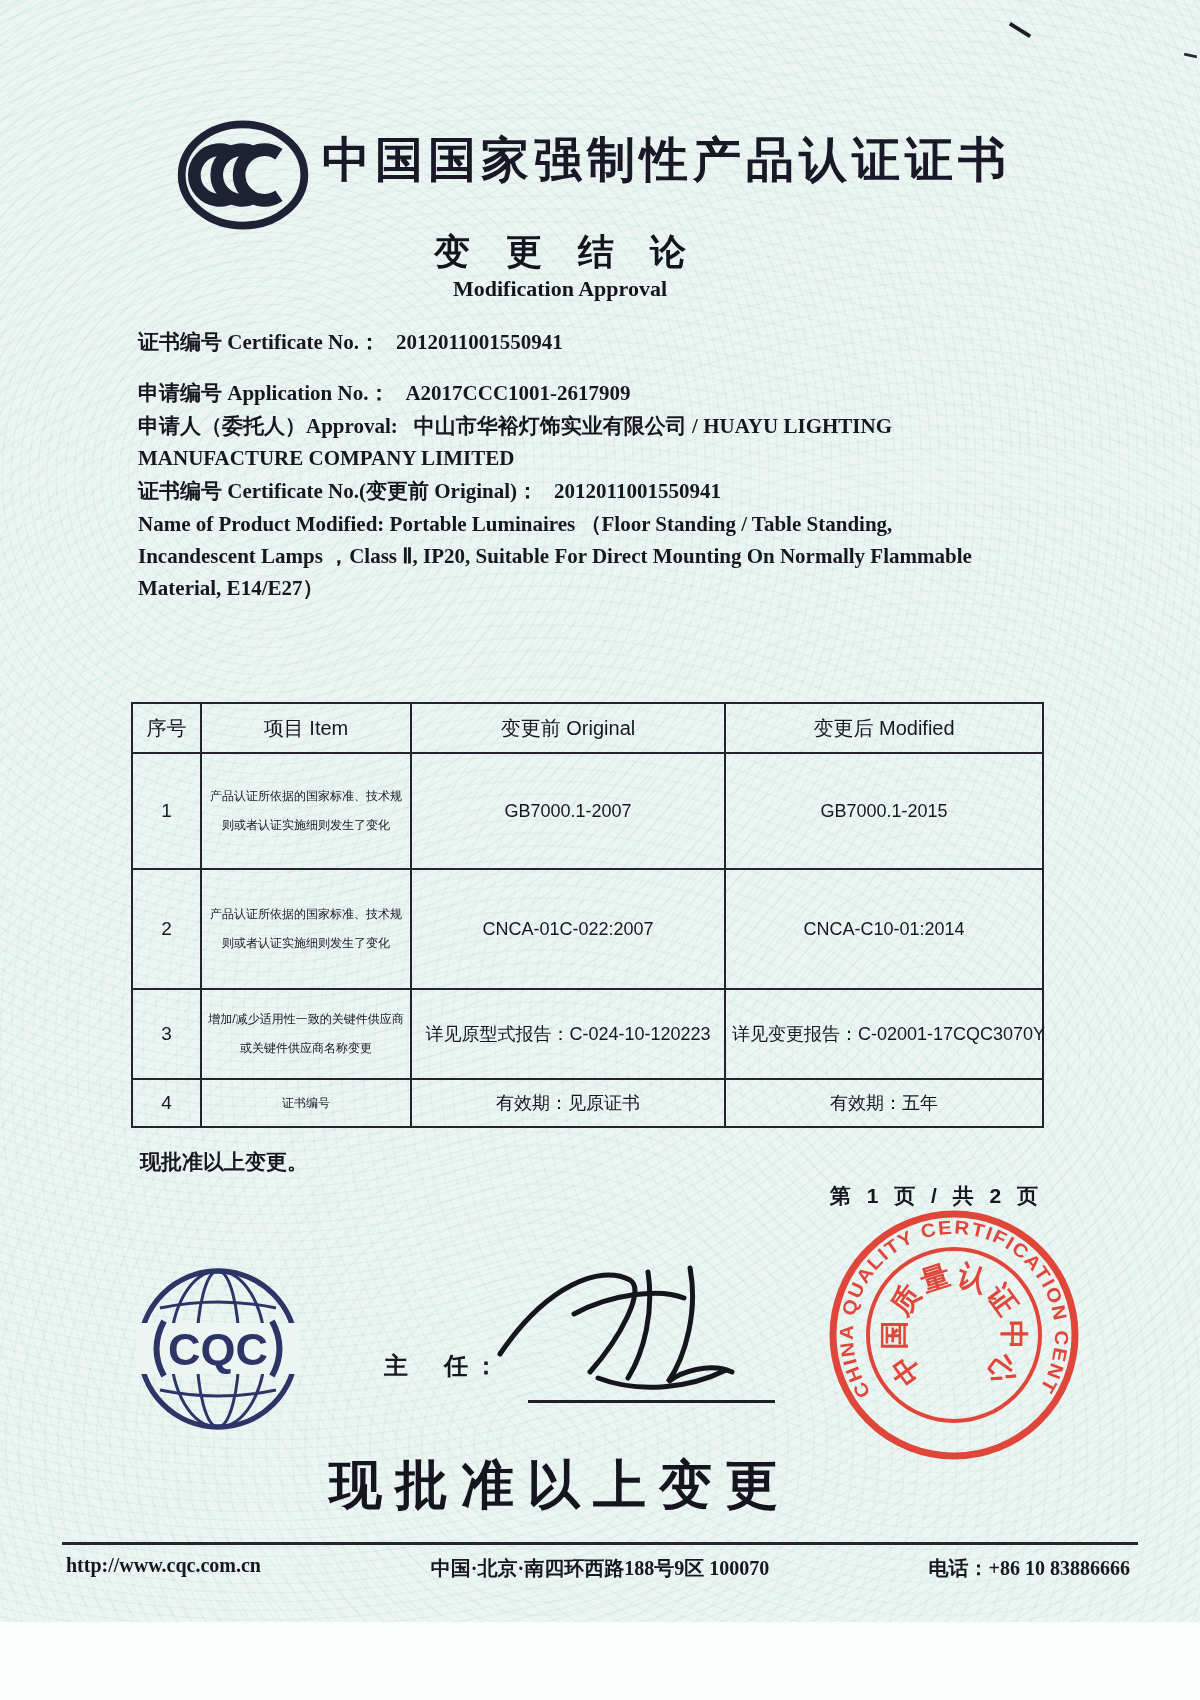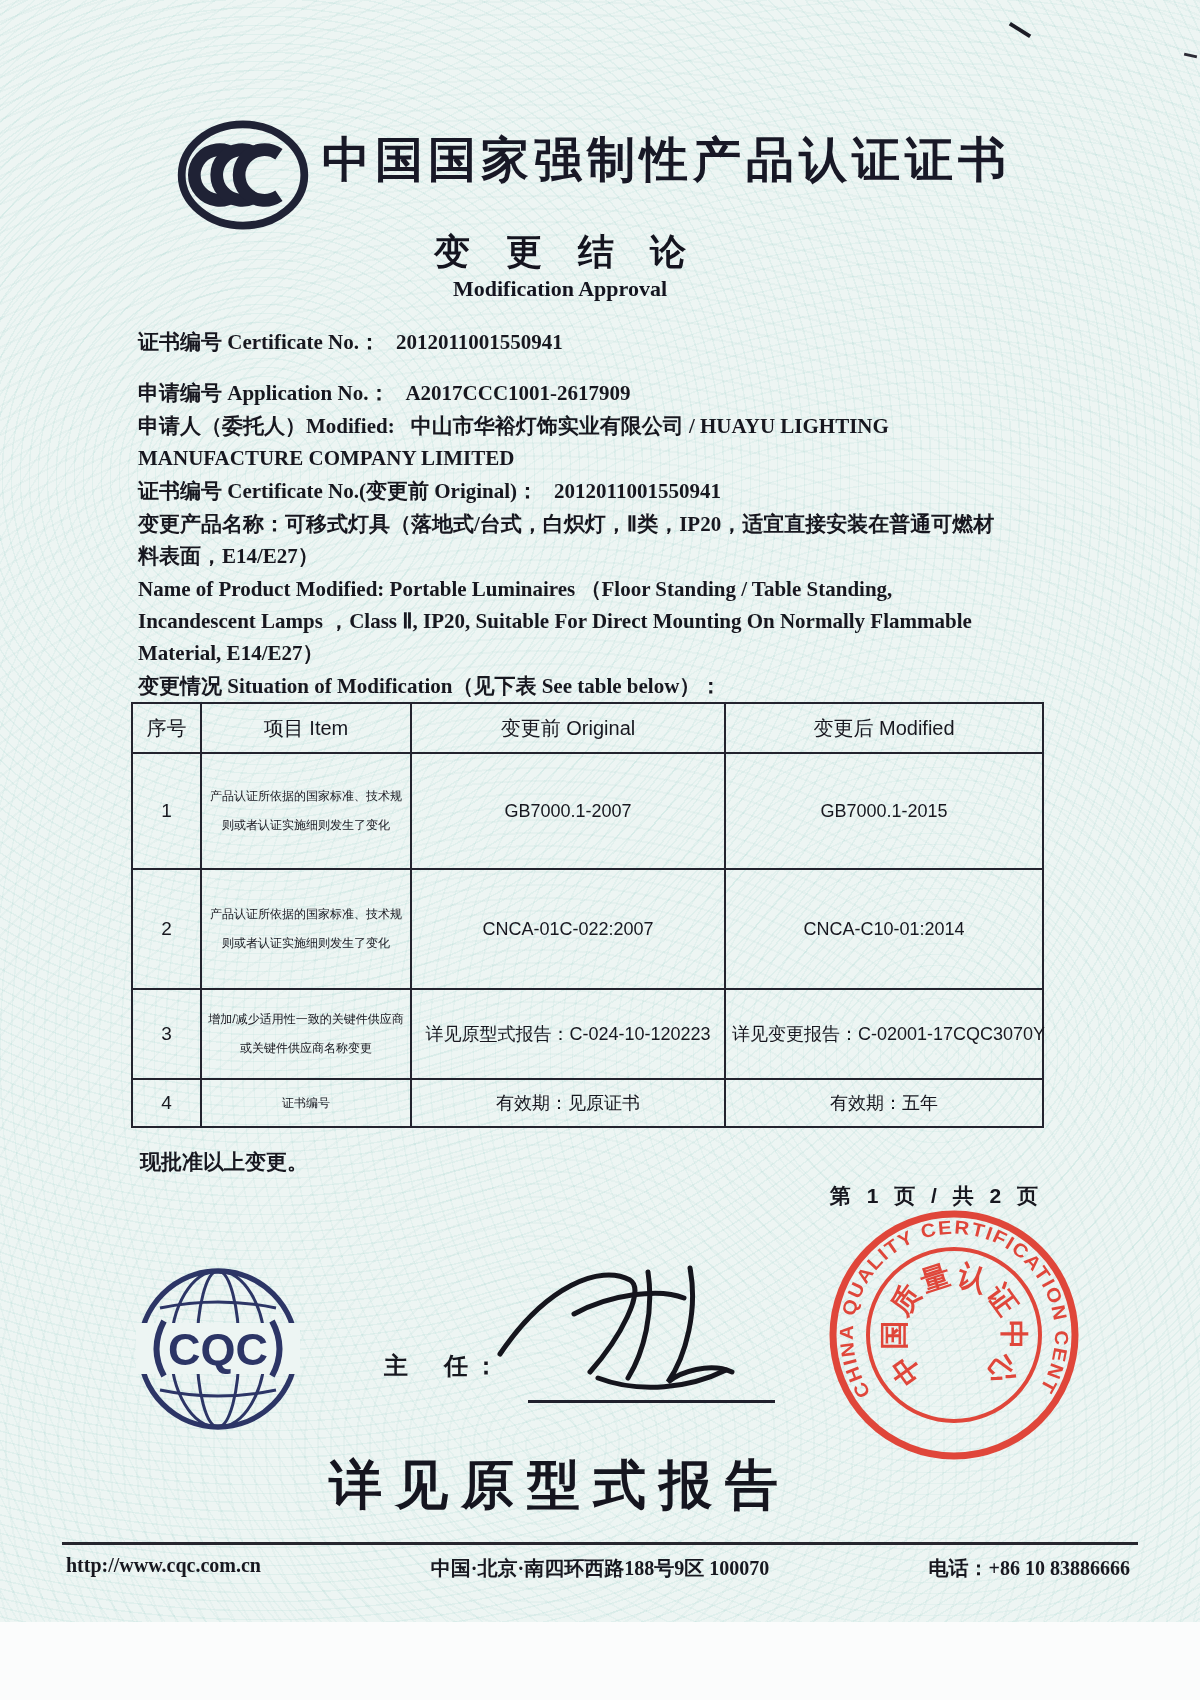--- a/index.html
+++ b/index.html
@@ -90,28 +90,26 @@
   <div class="abs sub-en">Modification Approval</div>
 
   <div class="abs body-block">
     <div class="field">
       <span>证书编号 Certificate No.：</span><span class="val">2012011001550941</span>
     </div>
     <div class="field gap-lg">
       <span>申请编号 Application No.：</span><span class="val">A2017CCC1001-2617909</span>
     </div>
     <div class="field">
-      <span>申请人（委托人）Modified:</span><span class="val">中山市华裕灯饰实业有限公司 / HUAYU LIGHTING MANUFACTURE COMPANY LIMITED</span>
+      <span>申请人（委托人）Approval:</span><span class="val">中山市华裕灯饰实业有限公司 / HUAYU LIGHTING MANUFACTURE COMPANY LIMITED</span>
     </div>
     <div class="field">
       <span>证书编号 Certificate No.(变更前 Original)：</span><span class="val">2012011001550941</span>
     </div>
-    <div class="field">变更产品名称：可移式灯具（落地式/台式，白炽灯，Ⅱ类，IP20，适宜直接安装在普通可燃材料表面，E14/E27）</div>
     <div class="field">Name of Product Modified: Portable Luminaires （Floor Standing / Table Standing, Incandescent Lamps ，Class Ⅱ, IP20, Suitable For Direct Mounting On Normally Flammable Material, E14/E27）</div>
-    <div class="field">变更情况 Situation of Modification（见下表 See table below）：</div>
   </div>
 
   <table class="mod">
     <tbody>
         <tr class="hd">
       <td class="c0">序号</td>
       <td class="c1">项目 Item</td>
       <td class="c2">变更前 Original</td>
       <td class="c3">变更后 Modified</td>
     </tr>
@@ -189,21 +187,21 @@
         <text transform="translate(132,132) rotate(-54) translate(0,-50)">质</text>
         <text transform="translate(132,132) rotate(-18) translate(0,-50)">量</text>
         <text transform="translate(132,132) rotate(18) translate(0,-50)">认</text>
         <text transform="translate(132,132) rotate(54) translate(0,-50)">证</text>
         <text transform="translate(132,132) rotate(90) translate(0,-50)">中</text>
         <text transform="translate(132,132) rotate(126) translate(0,-50)">心</text>
       </g>
     </svg>
   </div>
 
-  <div class="abs org-title">详见原型式报告</div>
+  <div class="abs org-title">现批准以上变更</div>
 
   <div class="abs foot-rule"></div>
   <div class="abs foot-web">http://www.cqc.com.cn</div>
   <div class="abs foot-addr">中国·北京·南四环西路188号9区  100070</div>
   <div class="abs foot-tel">电话：+86 10 83886666</div>
 
   <div class="abs bottom-strip"></div>
 </div>
 
 </body></html>

